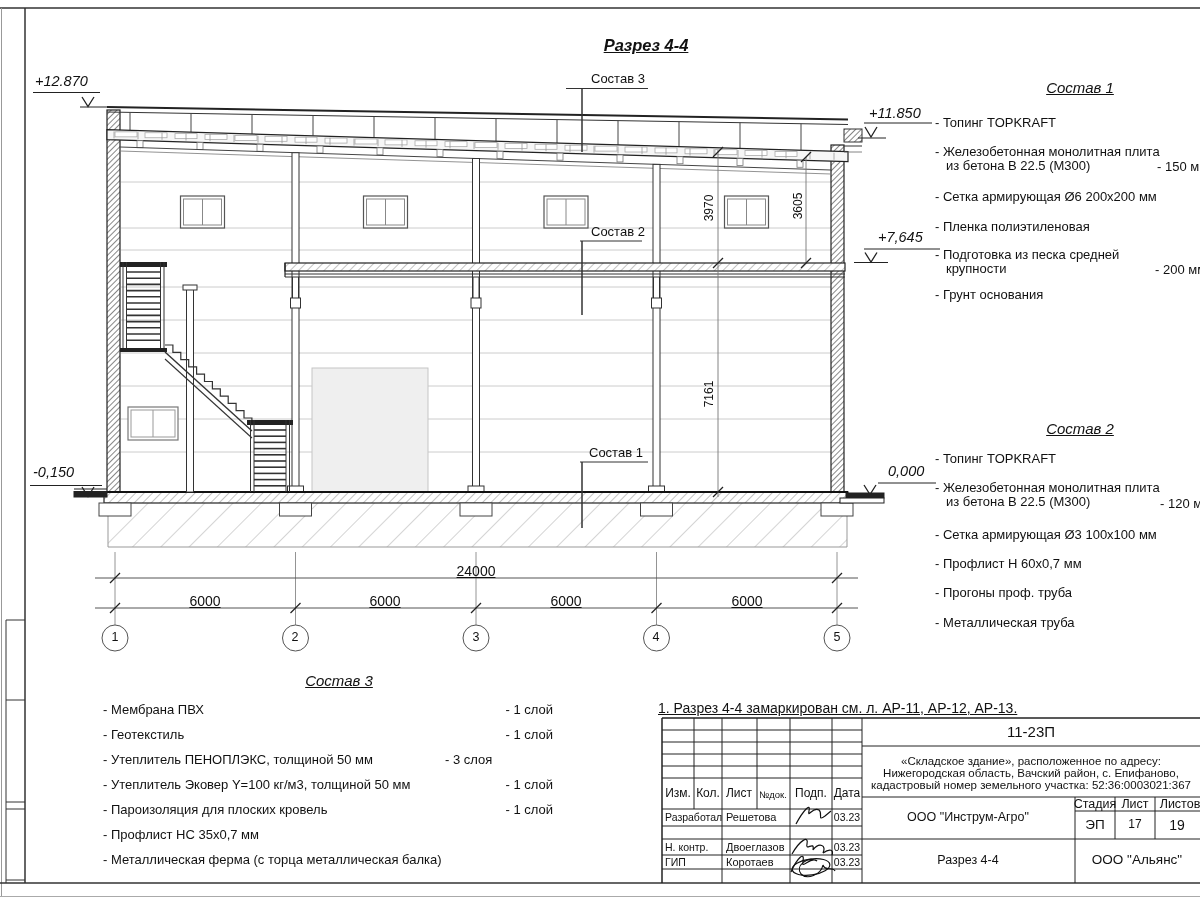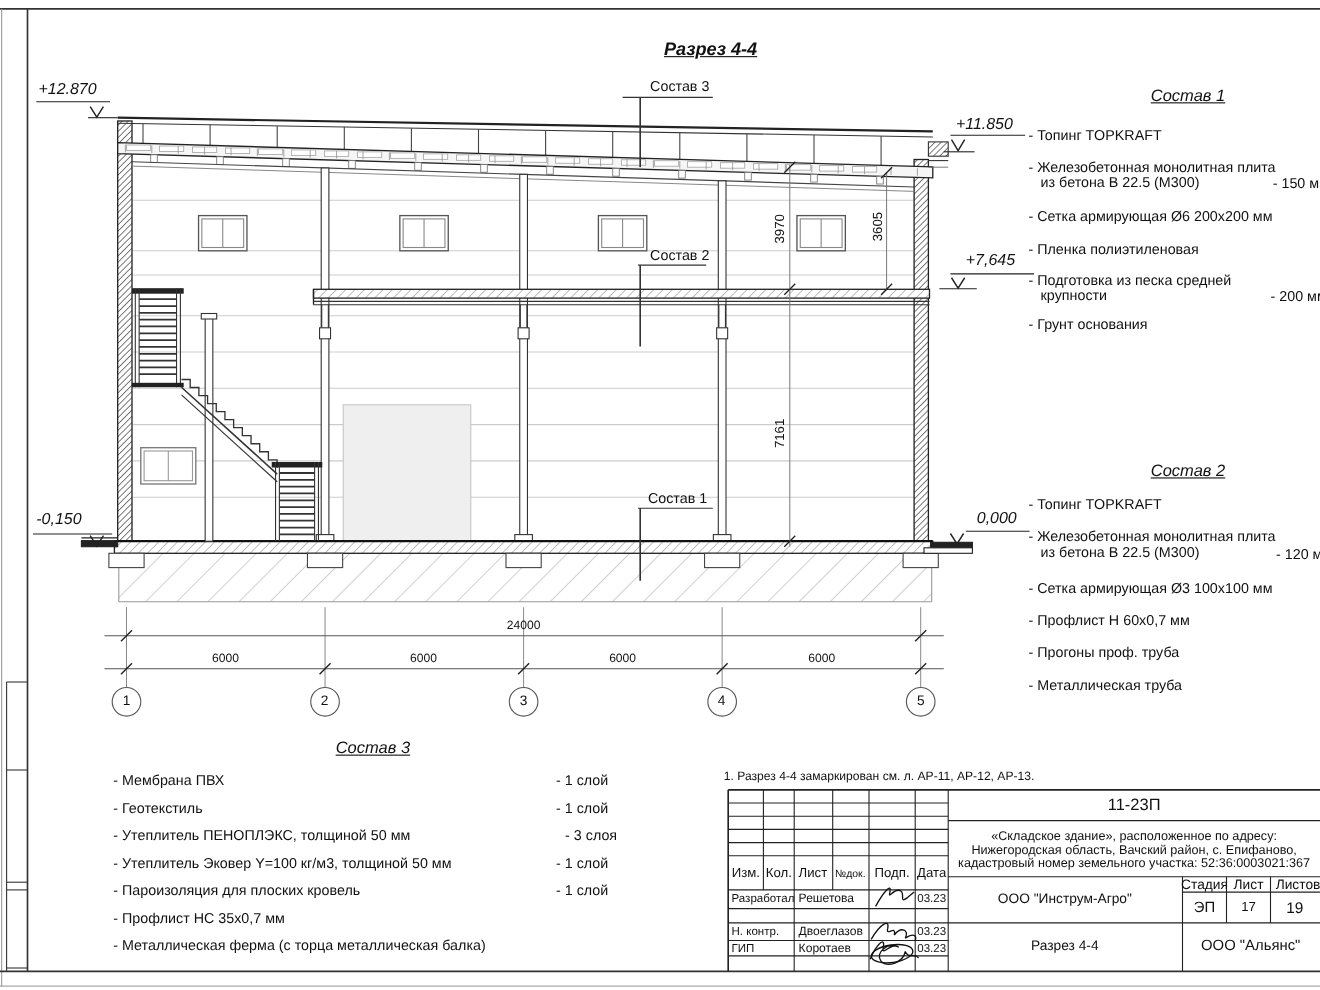--- a/index.html
+++ b/index.html
@@ -1,20 +1,20 @@
 <!DOCTYPE html>
 <html><head>
 <meta charset="utf-8">
 <style>
   html,body{margin:0;padding:0;}
   body{width:1200px;height:900px;position:relative;overflow:hidden;background:#fff;
        font-family:"Liberation Sans",sans-serif;}
   .t{position:absolute;white-space:nowrap;color:#111;line-height:1.08;}
   .s13{font-size:13px;}
-  .s12{font-size:11px;}
+  .s12{font-size:14px;text-decoration:underline;}
   .it{font-style:italic;text-decoration:underline;}
   .ctr{transform:translateX(-50%);}
   .elev{font-size:14.5px;font-style:italic;}
   .rot{transform:translate(-50%,-50%) rotate(-90deg);font-size:12px;}
   .tb{font-size:12px;}
   svg{position:absolute;left:0;top:0;}
 </style>
 </head>
 <body>
 
@@ -431,21 +431,21 @@
 <div class="t s13" style="left:935px;top:557px">- Профлист Н 60х0,7 мм</div>
 <div class="t s13" style="left:935px;top:586px">- Прогоны проф. труба</div>
 <div class="t s13" style="left:935px;top:616px">- Металлическая труба</div>
 
 <div class="t it ctr" style="left:339px;top:673px;font-size:15px">Состав 3</div>
 <div class="t s13" style="left:103px;top:703px">- Мембрана ПВХ</div>
 <div class="t s13" style="left:460px;top:703px;width:93px;text-align:right">- 1 слой</div>
 <div class="t s13" style="left:103px;top:728px">- Геотекстиль</div>
 <div class="t s13" style="left:460px;top:728px;width:93px;text-align:right">- 1 слой</div>
 <div class="t s13" style="left:103px;top:753px">- Утеплитель ПЕНОПЛЭКС, толщиной 50 мм</div>
-<div class="t s13" style="left:468px;top:753px;width:93px;text-align:right">- 3 слоя</div>
+<div class="t s13" style="left:445px;top:753px;width:93px;text-align:left">- 3 слоя</div>
 <div class="t s13" style="left:103px;top:778px">- Утеплитель Эковер Y=100 кг/м3, толщиной 50 мм</div>
 <div class="t s13" style="left:460px;top:778px;width:93px;text-align:right">- 1 слой</div>
 <div class="t s13" style="left:103px;top:803px">- Пароизоляция для плоских кровель</div>
 <div class="t s13" style="left:460px;top:803px;width:93px;text-align:right">- 1 слой</div>
 <div class="t s13" style="left:103px;top:828px">- Профлист НС 35х0,7 мм</div>
 <div class="t s13" style="left:103px;top:853px">- Металлическая ферма (с торца металлическая балка)</div>
 
 <div class="t s12" style="left:658px;top:701px">1. Разрез 4-4 замаркирован см. л. АР-11, АР-12, АР-13.</div>
 
 <div class="t ctr" style="left:1031px;top:724px;font-size:15px">11-23П</div>

